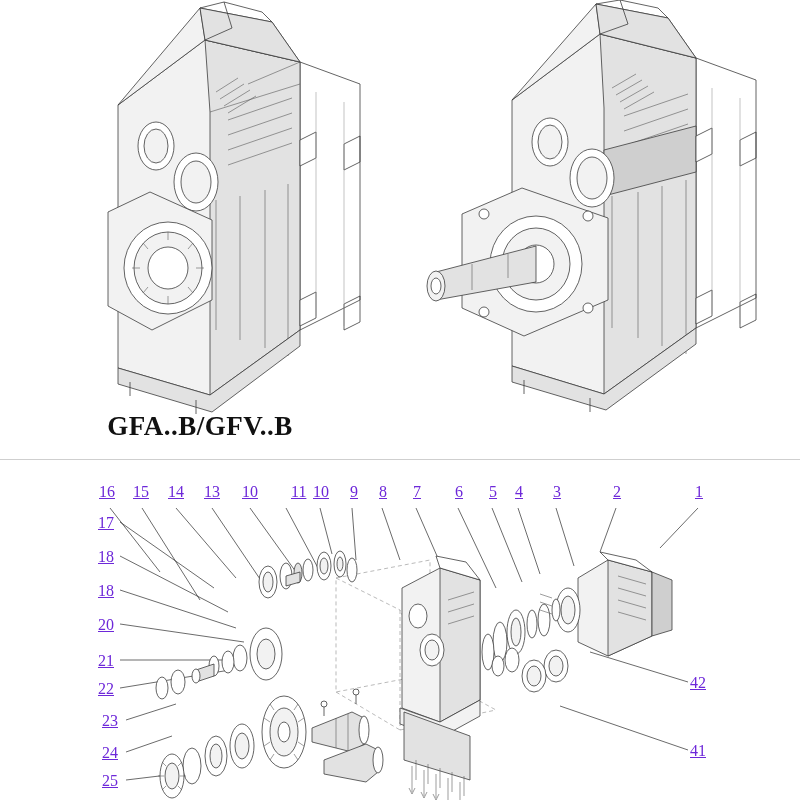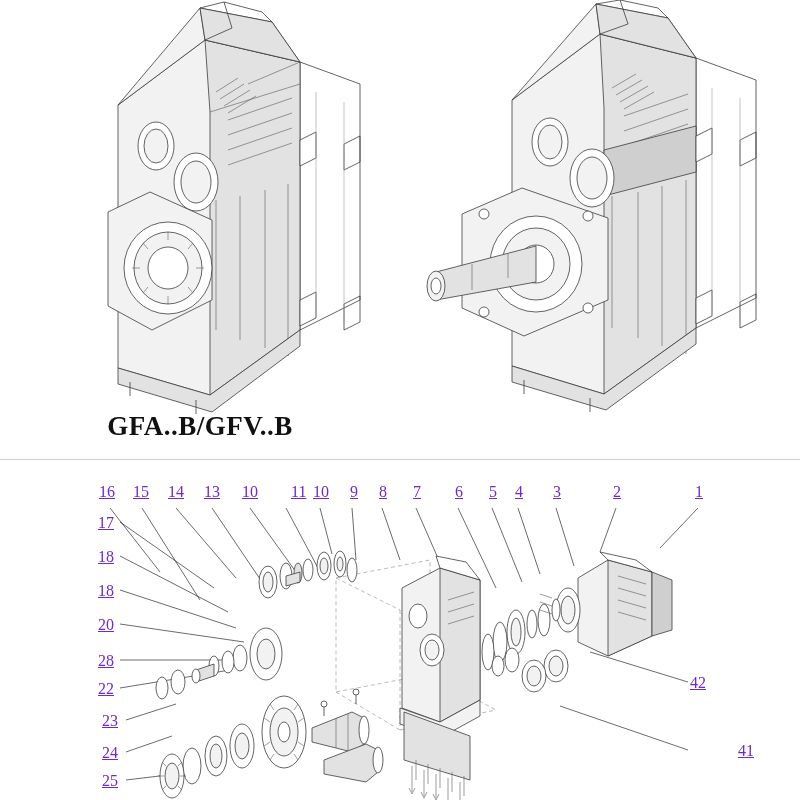--- a/index.html
+++ b/index.html
@@ -427,23 +427,23 @@
     <div class="callout" style="left:489px; top:24px;">5</div>
     <div class="callout" style="left:515px; top:24px;">4</div>
     <div class="callout" style="left:553px; top:24px;">3</div>
     <div class="callout" style="left:613px; top:24px;">2</div>
     <div class="callout" style="left:695px; top:24px;">1</div>
 
     <div class="callout" style="left:98px; top:55px;">17</div>
     <div class="callout" style="left:98px; top:89px;">18</div>
     <div class="callout" style="left:98px; top:123px;">18</div>
     <div class="callout" style="left:98px; top:157px;">20</div>
-    <div class="callout" style="left:98px; top:193px;">28</div>
+    <div class="callout" style="left:98px; top:193px;">21</div>
     <div class="callout" style="left:98px; top:221px;">22</div>
     <div class="callout" style="left:102px; top:253px;">23</div>
     <div class="callout" style="left:102px; top:285px;">24</div>
     <div class="callout" style="left:102px; top:313px;">25</div>
 
     <div class="callout" style="left:690px; top:215px;">42</div>
-    <div class="callout" style="left:690px; top:283px;margin-left:48px;">41</div>
+    <div class="callout" style="left:690px; top:283px;">41</div>
 
   </div>
 </div>
 
 </body></html>

